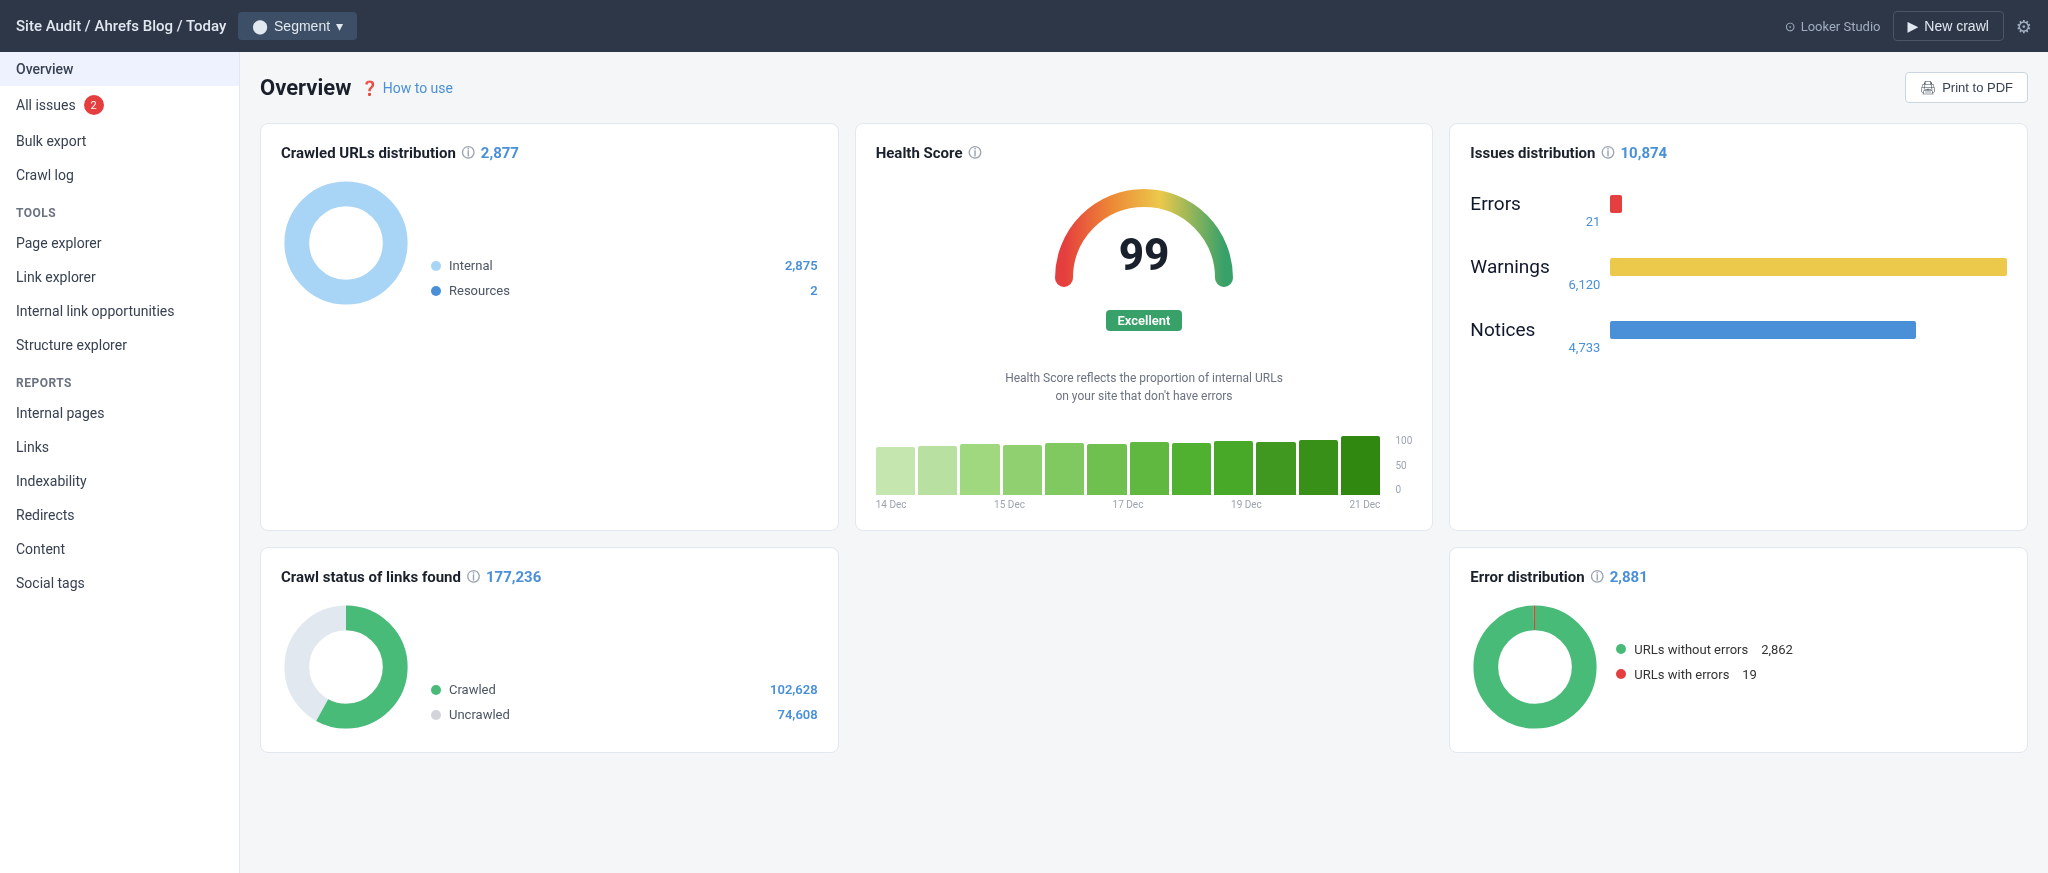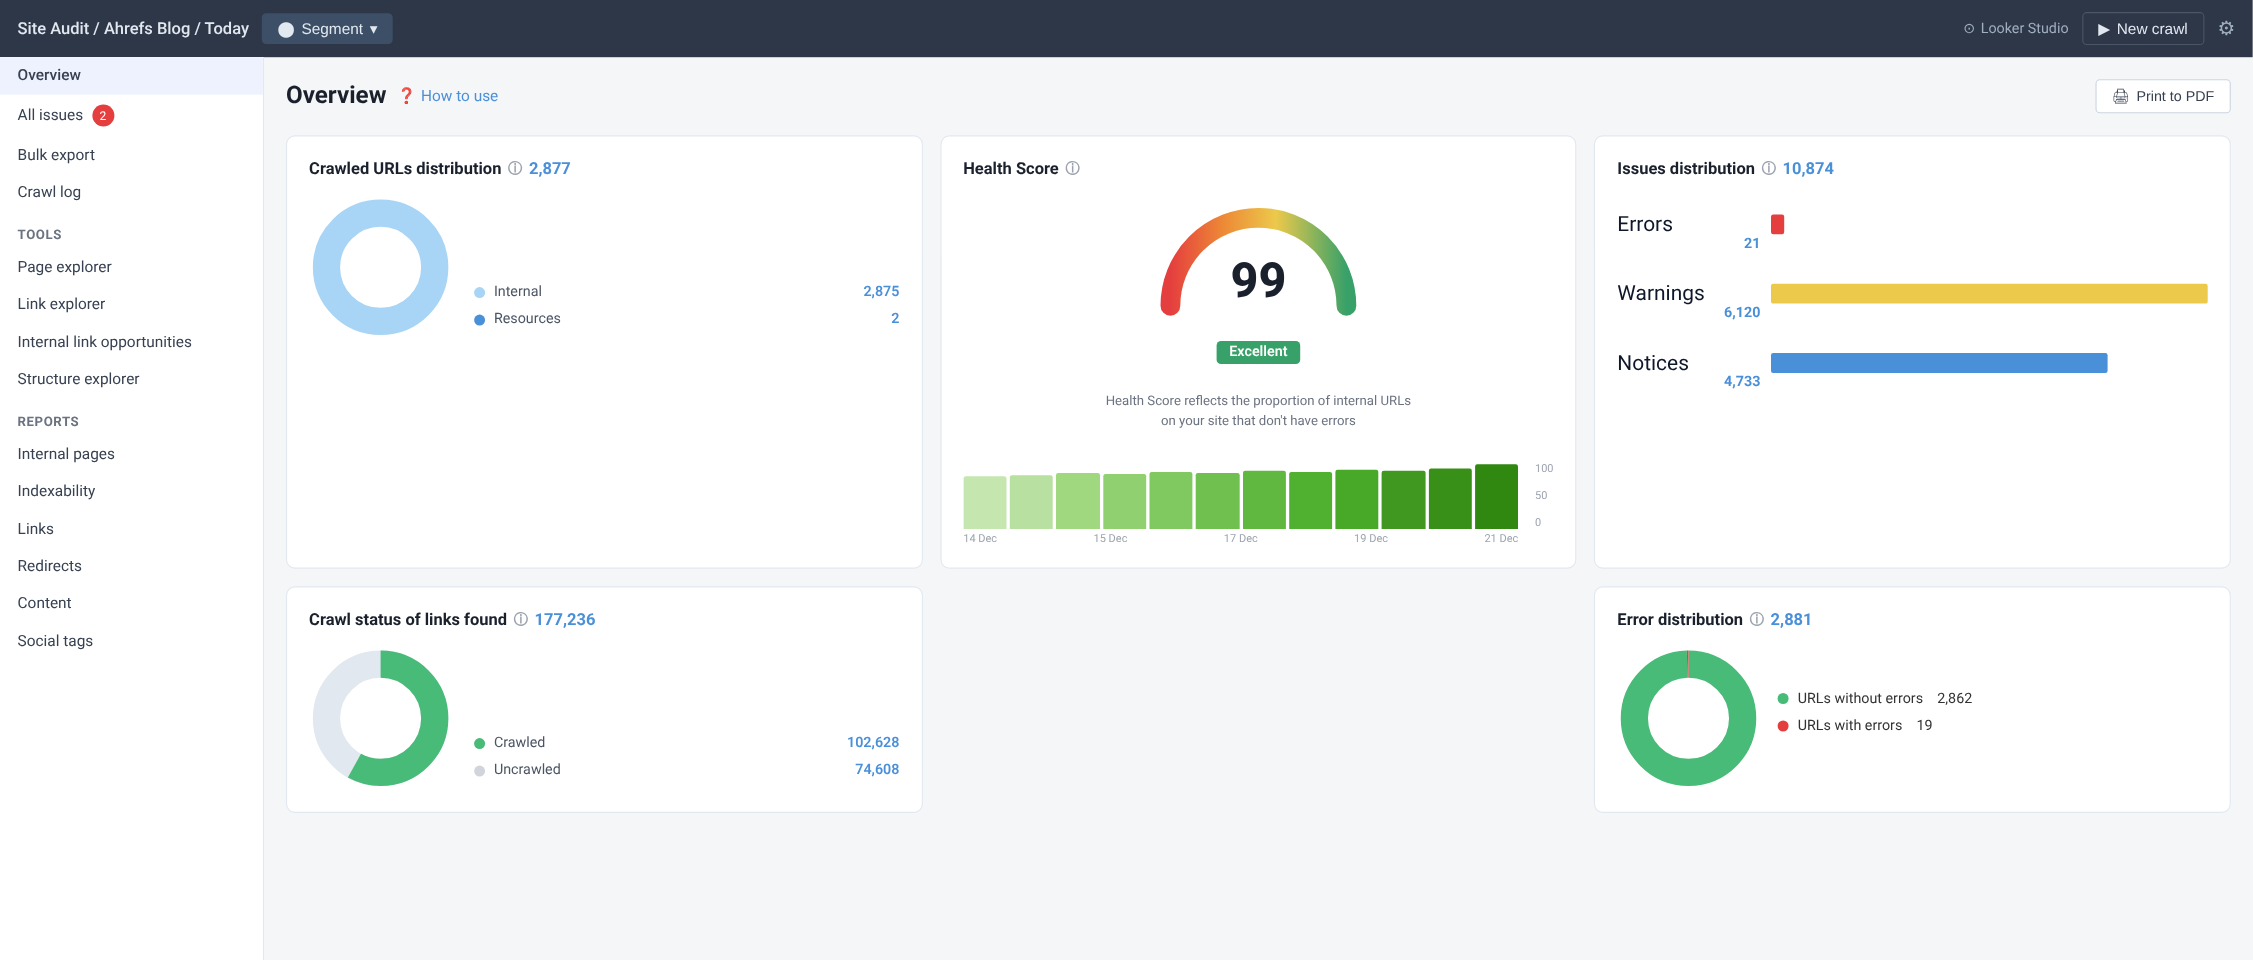--- a/index.html
+++ b/index.html
@@ -159,28 +159,28 @@
     .health-card { grid-column: 2; }
     .health-gauge-wrap { display: flex; flex-direction: column; align-items: center; gap: 16px; }
     .excellent-badge {
       background: #38a169;
       color: #fff;
       border-radius: 4px;
       padding: 3px 12px;
       font-size: 13px;
       font-weight: 600;
       display: inline-block;
-      margin-bottom: 8px;
+      margin-bottom: 22px;
     }
     .health-desc { font-size: 12px; color: #6b7280; text-align: center; max-width: 280px; margin-bottom: 14px; line-height: 1.5; }
 
     
     .issue-row { display: flex; align-items: center; gap: 10px; margin-bottom: 12px; }
     .issue-label { font-size: 19px; color: #0f172a; width: 75px; }
-    .issue-count { font-size: 13px; color: #4a90d9; font-weight: 700; width: 45px; text-align: right; margin-top: 36px; }
+    .issue-count { font-size: 13px; color: #4a90d9; font-weight: 400; width: 45px; text-align: right; margin-top: 36px; }
     .issue-bar-track { flex: 1; height: 18px; position: relative; }
     .issue-bar-fill { height: 100%; border-radius: 2px; }
 
     
     .error-dist-section { display: flex; align-items: center; gap: 16px; }
     .error-legend { flex: 1; text-align: center; }
     .error-legend-item { display: flex; align-items: flex-start; gap: 8px; margin-bottom: 10px; font-size: 13px; }
     .error-legend-dot { width: 10px; height: 10px; border-radius: 50%; flex-shrink: 0; margin-top: 2px; }
 
     
@@ -241,24 +241,24 @@
     </div>
     <div class="sidebar-item">
       <span>Structure explorer</span>
     </div>
 
     <div class="sidebar-section-label">Reports</div>
     <div class="sidebar-item">
       <span>Internal pages</span>
     </div>
     <div class="sidebar-item">
+      <span>Links</span>
+    </div>
+    <div class="sidebar-item">
       <span>Indexability</span>
-    </div>
-    <div class="sidebar-item">
-      <span>Links</span>
     </div>
     <div class="sidebar-item">
       <span>Redirects</span>
     </div>
     <div class="sidebar-item">
       <span>Content</span>
     </div>
     <div class="sidebar-item">
       <span>Social tags</span>
     </div>

